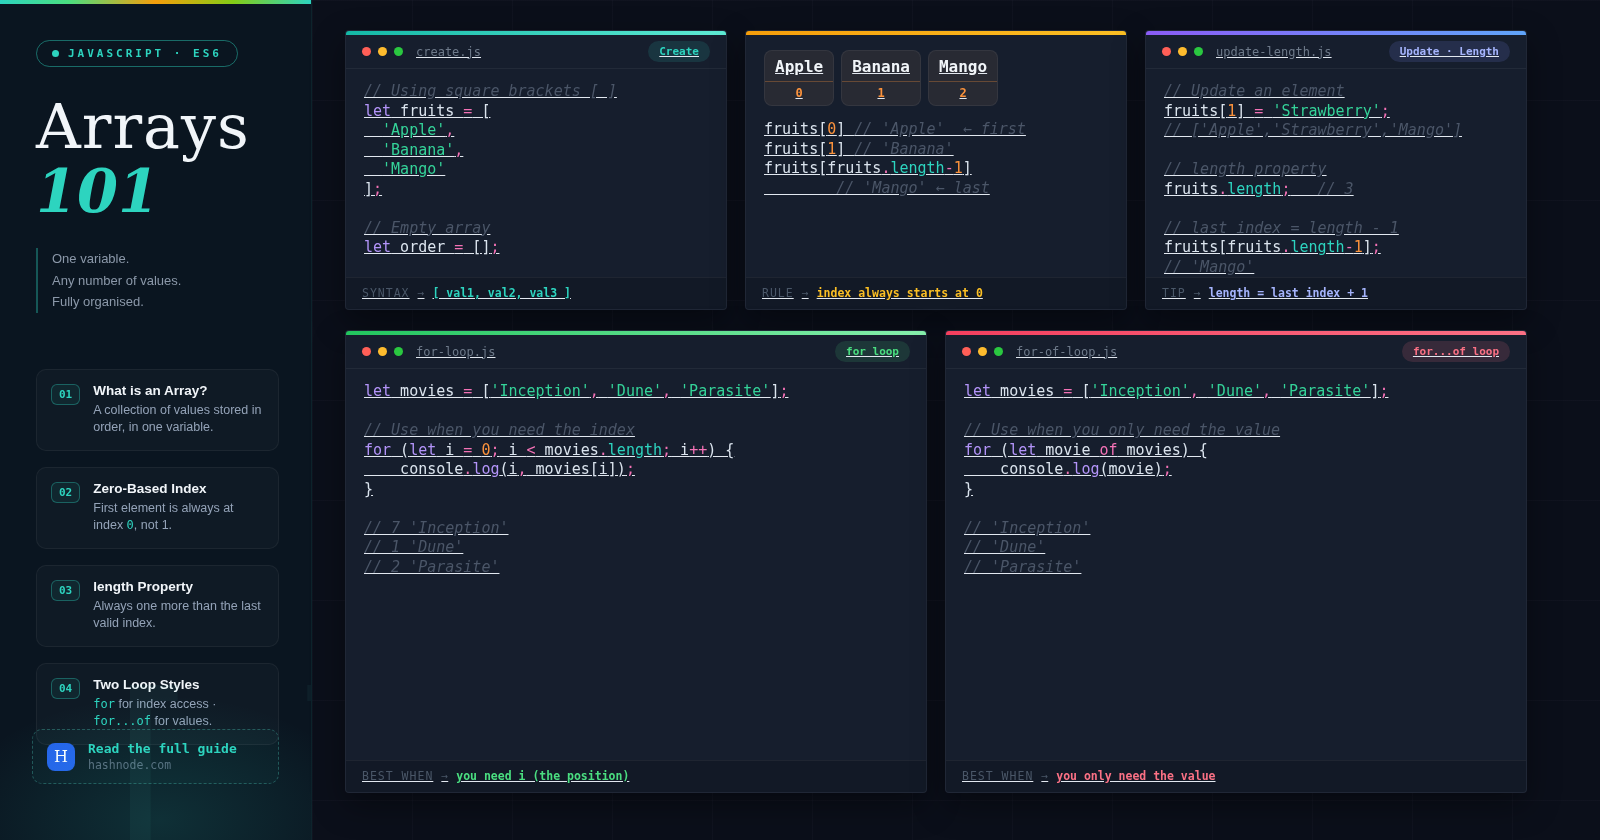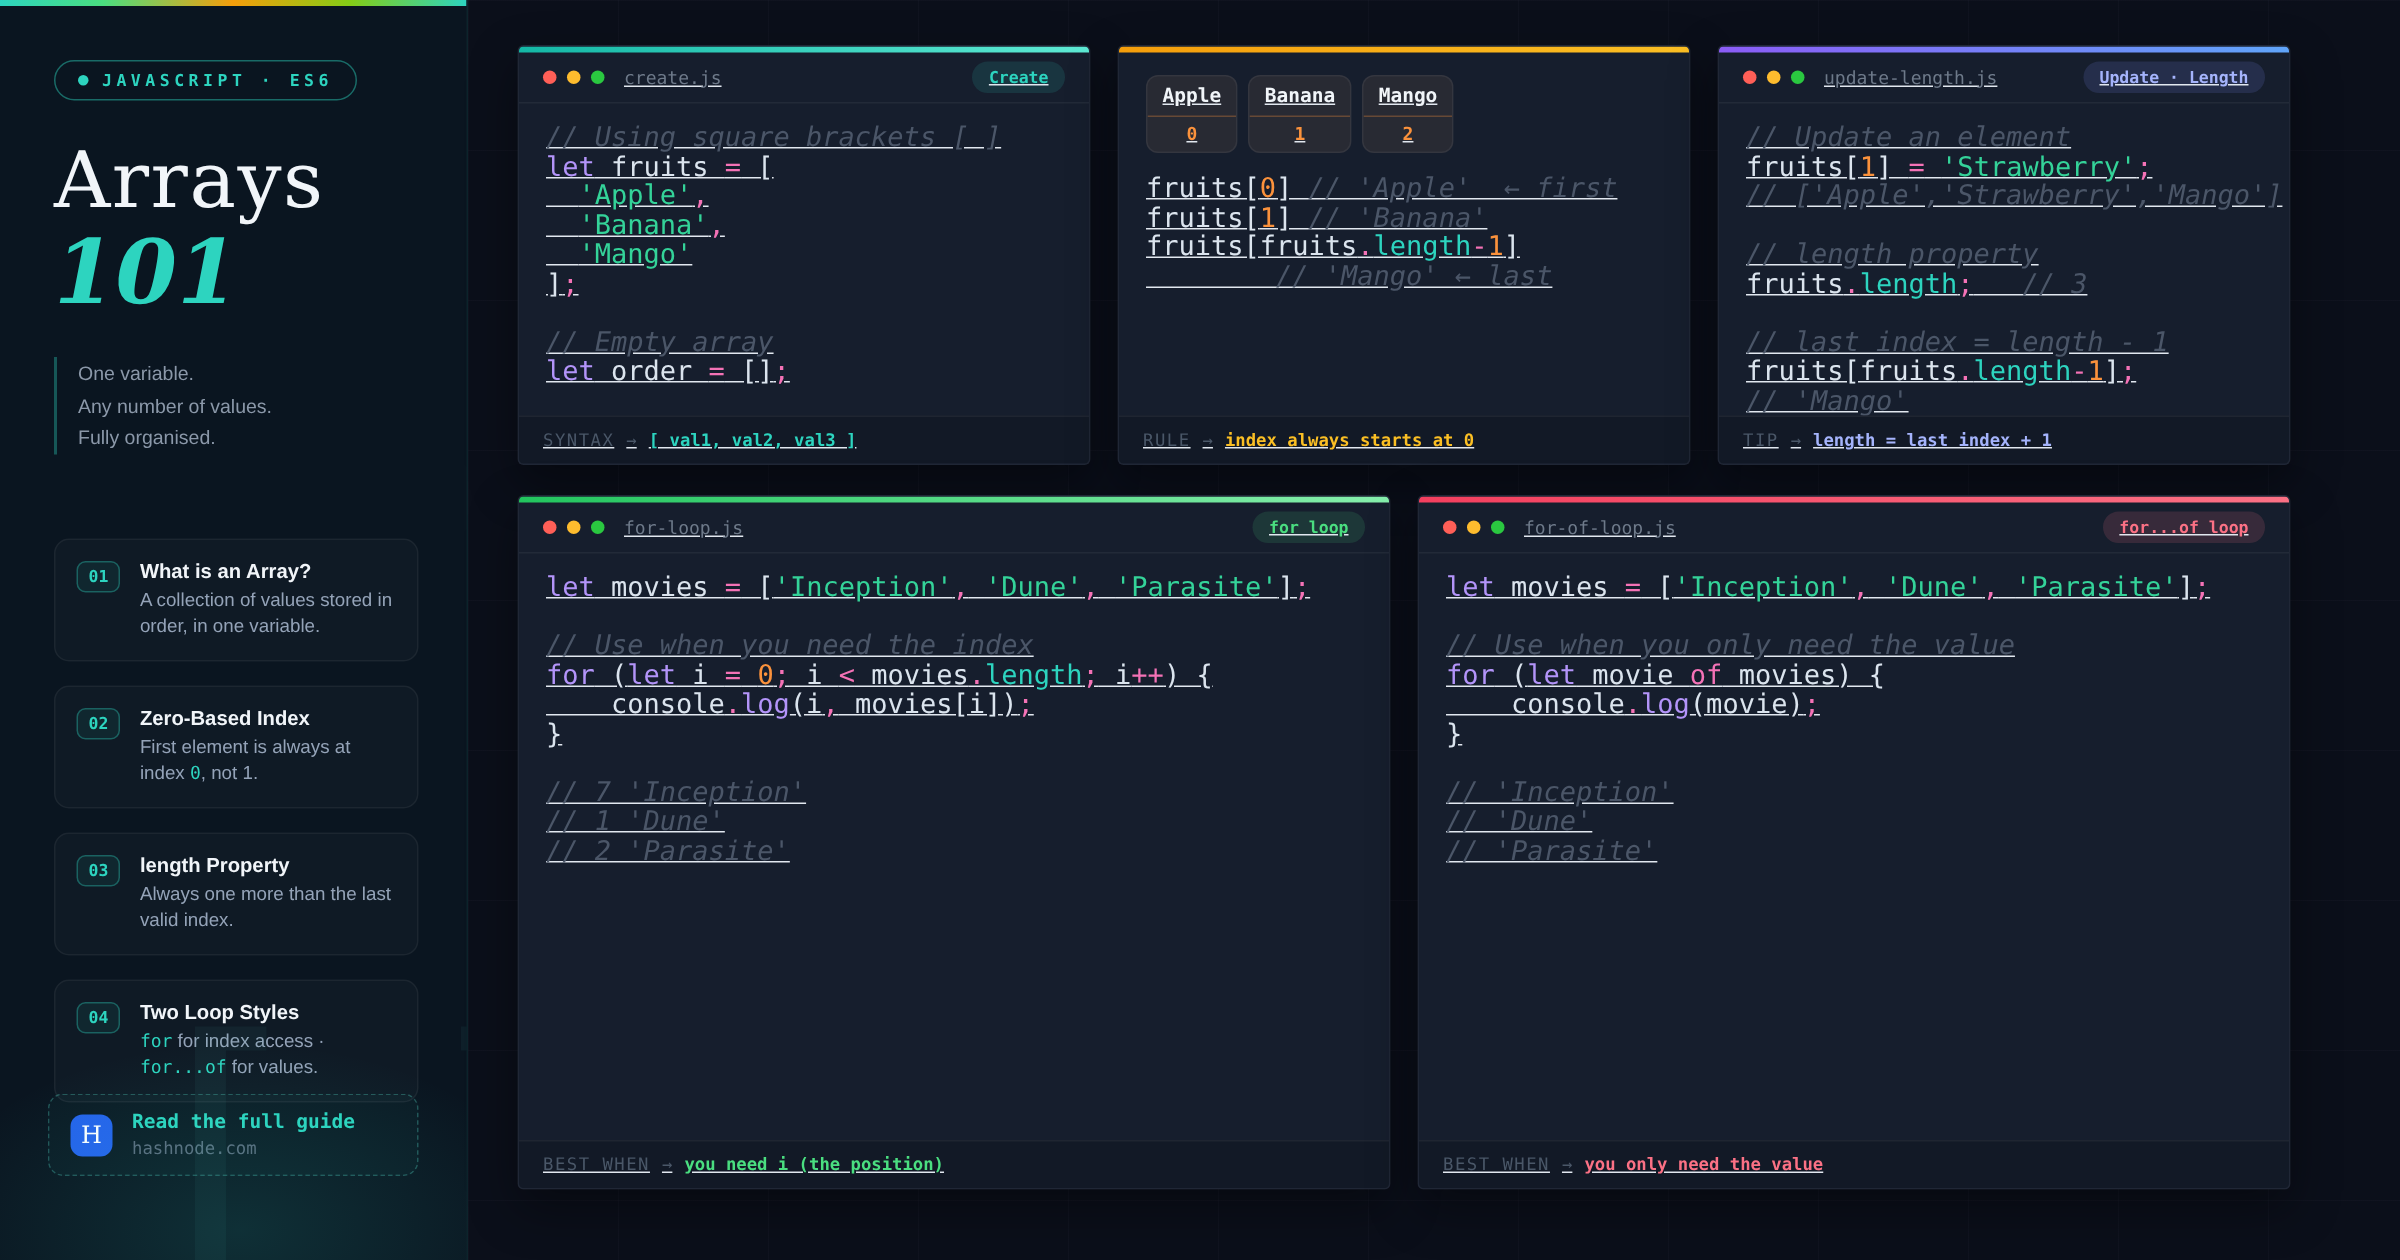--- a/index.html
+++ b/index.html
@@ -41,21 +41,21 @@
     padding:6px 15px; margin-bottom:28px;
   }
   .badge-dot { width:7px; height:7px; border-radius:50%; background:#2dd4bf; }
   .badge-pill span.lbl {
     font-family:"DejaVu Sans Mono", monospace;
     font-size:11px; font-weight:bold; letter-spacing:3px; color:#2dd4bf;
   }
   .title { line-height:1.02; margin-bottom:24px; }
   .title .t-main {
     display:block; font-family:"DejaVu Serif", serif;
-    font-size:52px; font-weight:400; color:#f1f5f9; letter-spacing:1px;
+    font-size:62px; font-weight:400; color:#f1f5f9; letter-spacing:1px;
   }
   .title .t-sub {
     display:block; font-family:"DejaVu Serif", serif; font-style:italic;
     font-size:59px; color:#2dd4bf; margin-top:4px;
   }
   .tagline {
     border-left:2px solid rgba(45,212,191,0.35);
     padding-left:14px; margin-top:26px;
     font-size:13px; line-height:21.5px; color:#8b98a9;
   }
@@ -129,37 +129,37 @@
   .dot.r { background:#ff5f57; } .dot.y { background:#febc2e; } .dot.g { background:#2ac840; }
   .fname {
     font-family:"DejaVu Sans Mono", monospace; font-size:12px; color:#6e7a8a; margin-left:6px;
   }
   .card-badge {
     margin-left:auto;
     font-family:"DejaVu Sans Mono", monospace; font-size:11px; font-weight:bold;
     padding:4px 11px; border-radius:999px;
   }
   .card-body { flex:1; padding:13px 18px 0 18px; overflow:hidden; }
-  .code { font-family:"DejaVu Sans Mono", monospace; font-size:18px; line-height:19.5px; }
+  .code { font-family:"DejaVu Sans Mono", monospace; font-size:15px; line-height:19.5px; }
   .code-line { white-space:pre; min-height:19.5px; }
   .tk-pl { color:#dbe4ee; }
   .tk-kw { color:#b394f9; }
   .tk-op { color:#f472b6; }
   .tk-str { color:#34d399; }
   .tk-num { color:#fb923c; }
   .tk-prop { color:#2dd4bf; }
   .tk-cm { color:#4b5668; font-style:italic; }
 
   .fruit-row { display:flex; gap:7px; margin:2px 0 14px 0; }
   .fruit-box {
     background:#282a33; border:1px solid rgba(255,255,255,0.06);
     border-radius:8px; overflow:hidden; text-align:center; min-width:53px;
   }
   .fruit-name {
-    font-family:"DejaVu Sans Mono", monospace; font-size:13px; font-weight:bold;
+    font-family:"DejaVu Sans Mono", monospace; font-size:16px; font-weight:bold;
     color:#f1f5f9; padding:6px 10px 5px 10px;
     border-bottom:1px solid rgba(251,146,60,0.3);
   }
   .fruit-idx {
     font-family:"DejaVu Sans Mono", monospace; font-size:12px; font-weight:bold;
     color:#fb923c; padding:4px 0 5px 0;
   }
 
   .card-footer {
     flex-shrink:0; display:flex; align-items:center; gap:8px;

